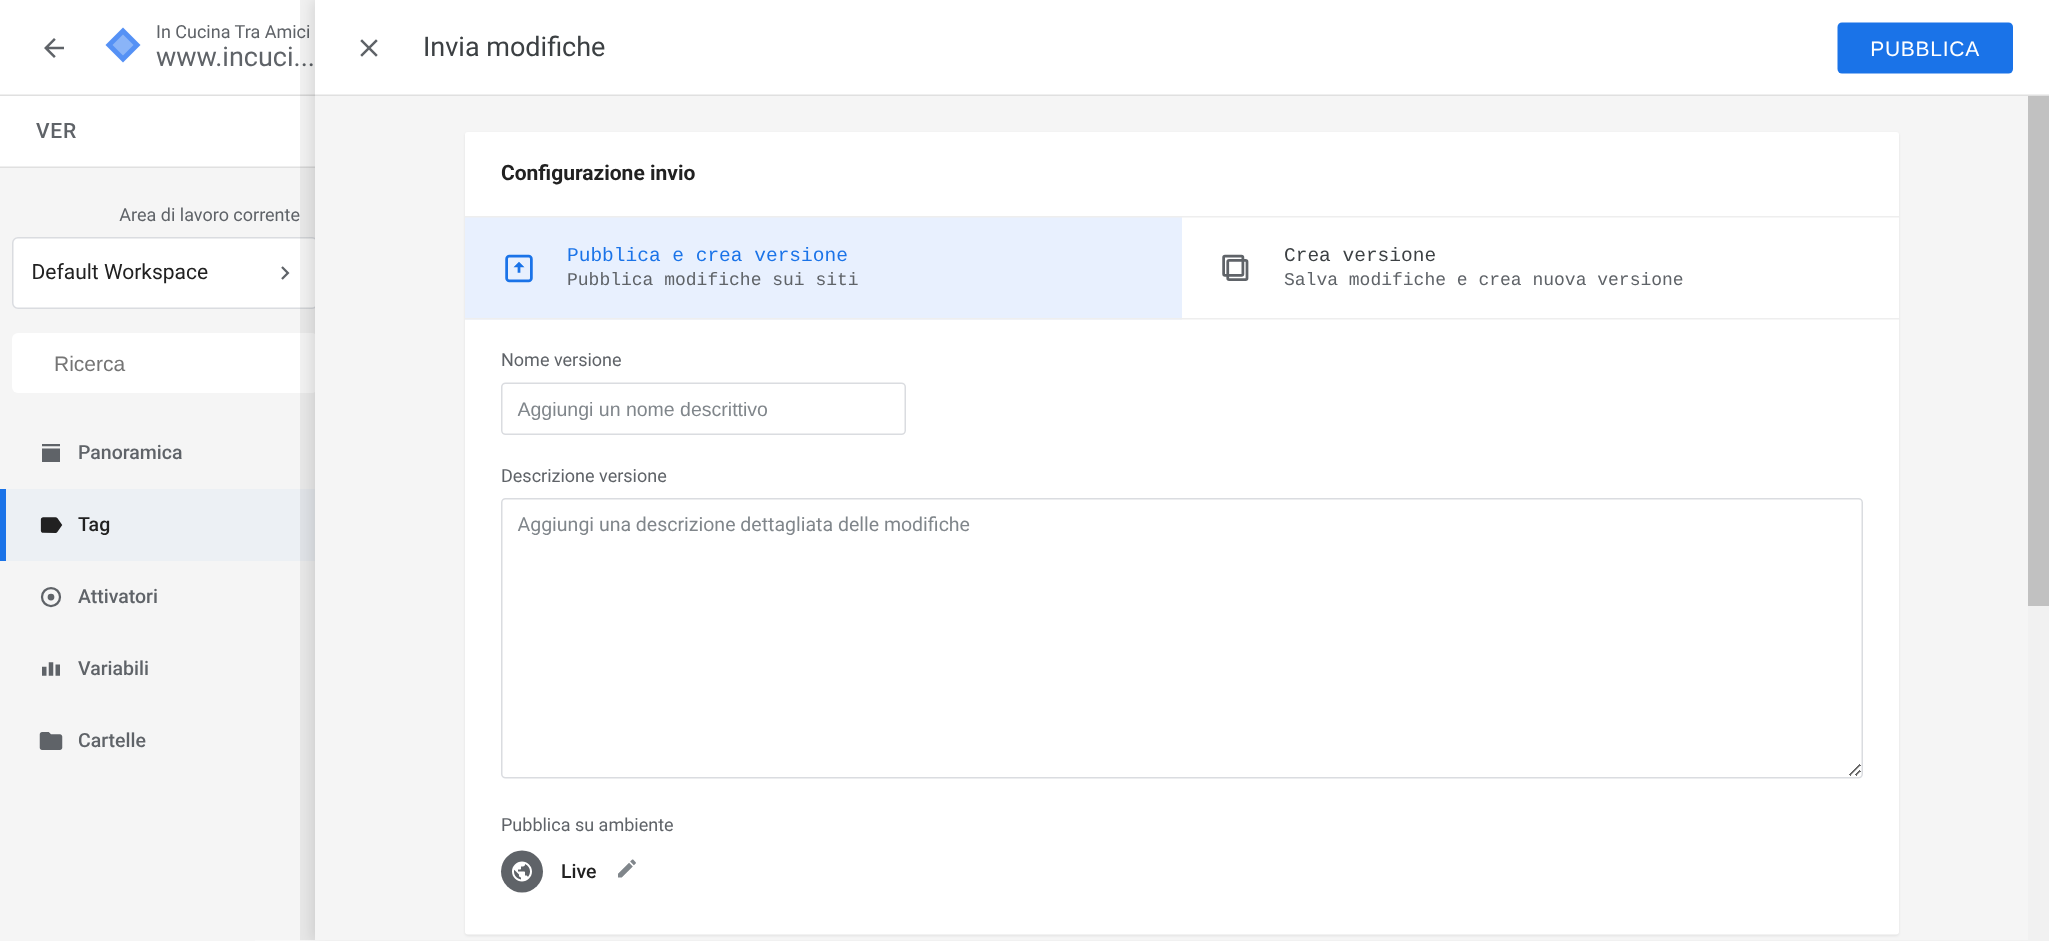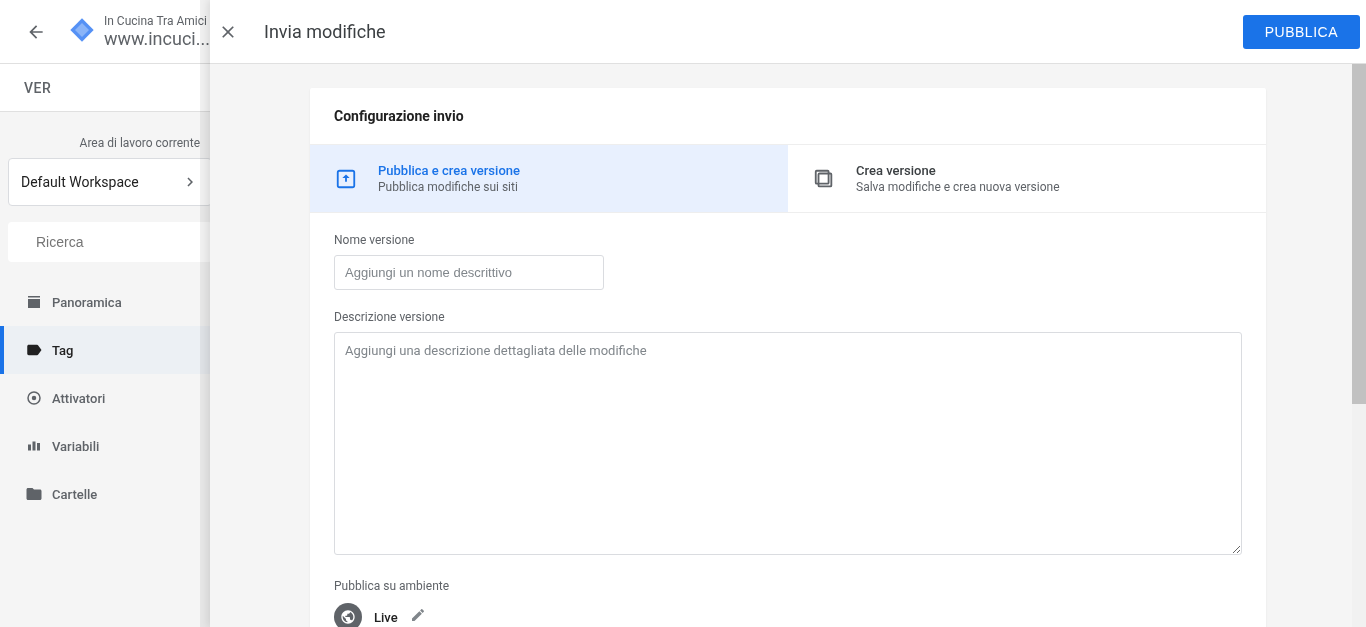--- a/index.html
+++ b/index.html
@@ -28,42 +28,42 @@
     .nav-items { margin-top: 8px; }
     .nav-item { display: flex; align-items: center; gap: 8px; padding: 14px 24px; font-size: 13px; font-weight: 500; color: #5f6368; cursor: pointer; }
     .nav-item.active { border-left: 4px solid #1a73e8; padding-left: 20px; color: #212121; background: rgba(26,115,232,0.04); }
     .nav-icon { width: 20px; height: 20px; display: flex; align-items: center; justify-content: center; }
     
     
     .overlay-backdrop { position: absolute; top: 0; left: 200px; right: 0; bottom: 0; background: rgba(0,0,0,0.06); }
     
     
     .modal { position: absolute; top: 0; left: 210px; right: 0; bottom: 0; background: #f5f5f5; box-shadow: -2px 0 8px rgba(0,0,0,0.1); display: flex; flex-direction: column; }
-    .modal-header { height: 64px; background: #fff; display: flex; align-items: center; padding: 0 6px; border-bottom: 1px solid #e0e0e0; }
+    .modal-header { height: 64px; background: #fff; display: flex; align-items: center; padding: 0 24px; border-bottom: 1px solid #e0e0e0; }
     .modal-close { width: 24px; height: 24px; display: flex; align-items: center; justify-content: center; cursor: pointer; color: #5f6368; }
     .modal-title { margin-left: 24px; font-size: 18px; color: #3c4043; flex: 1; }
     .publish-btn { background: #1a73e8; color: #fff; border: none; padding: 9px 22px; font-size: 14px; font-weight: 500; letter-spacing: 0.5px; border-radius: 3px; cursor: pointer; }
     
     .modal-body { flex: 1; overflow-y: auto; padding: 24px 100px; }
     .card { background: #fff; border-radius: 2px; box-shadow: 0 1px 2px rgba(0,0,0,0.08); }
     .card-title { padding: 20px 24px; font-size: 14px; font-weight: 700; }
     
     .option-row { display: flex; }
-    .option { flex: 1; display: flex; align-items: center; gap: 20px; padding: 18px 24px; cursor: pointer; border-top: 1px solid #eee; border-bottom: 1px solid #eee; }
+    .option { flex: 1; display: flex; align-items: center; gap: 20px; padding: 18px 24px; cursor: pointer; border-top: 1px solid #eee; border-bottom: 1px solid #eee; font-family: Liberation Mono, monospace; }
     .option.selected { background: #e8f0fe; }
     .option.selected .option-title { color: #1a73e8; }
     .option-icon { width: 24px; height: 24px; display: flex; align-items: center; justify-content: center; }
     .option-title { font-size: 13px; font-weight: 500; color: #3c4043; }
     .option-sub { font-size: 12px; color: #5f6368; margin-top: 2px; }
     
     .form-section { padding: 20px 24px 28px; }
     .form-label { font-size: 12px; color: #5f6368; margin-bottom: 8px; }
     .text-input { width: 270px; padding: 9px 10px; border: 1px solid #dadce0; border-radius: 3px; font-size: 13px; outline: none; }
     .text-input::placeholder { color: #80868b; }
-    .textarea { width: 100%; height: 223px; padding: 10px; border: 1px solid #dadce0; border-radius: 3px; font-size: 13px; font-family: inherit; resize: vertical; outline: none; }
+    .textarea { width: 100%; height: 187px; padding: 10px; border: 1px solid #dadce0; border-radius: 3px; font-size: 13px; font-family: inherit; resize: vertical; outline: none; }
     .textarea::placeholder { color: #80868b; }
     .spacer { height: 20px; }
     
     .env-row { display: flex; align-items: center; gap: 12px; margin-top: 10px; }
     .env-icon { width: 28px; height: 28px; border-radius: 50%; background: #5f6368; display: flex; align-items: center; justify-content: center; }
     .env-label { font-size: 13px; font-weight: 500; }
     .env-edit { color: #80868b; cursor: pointer; }
     
     
     .right-scrollbar { position: absolute; top: 64px; right: 0; width: 14px; bottom: 0; background: #f1f1f1; }

